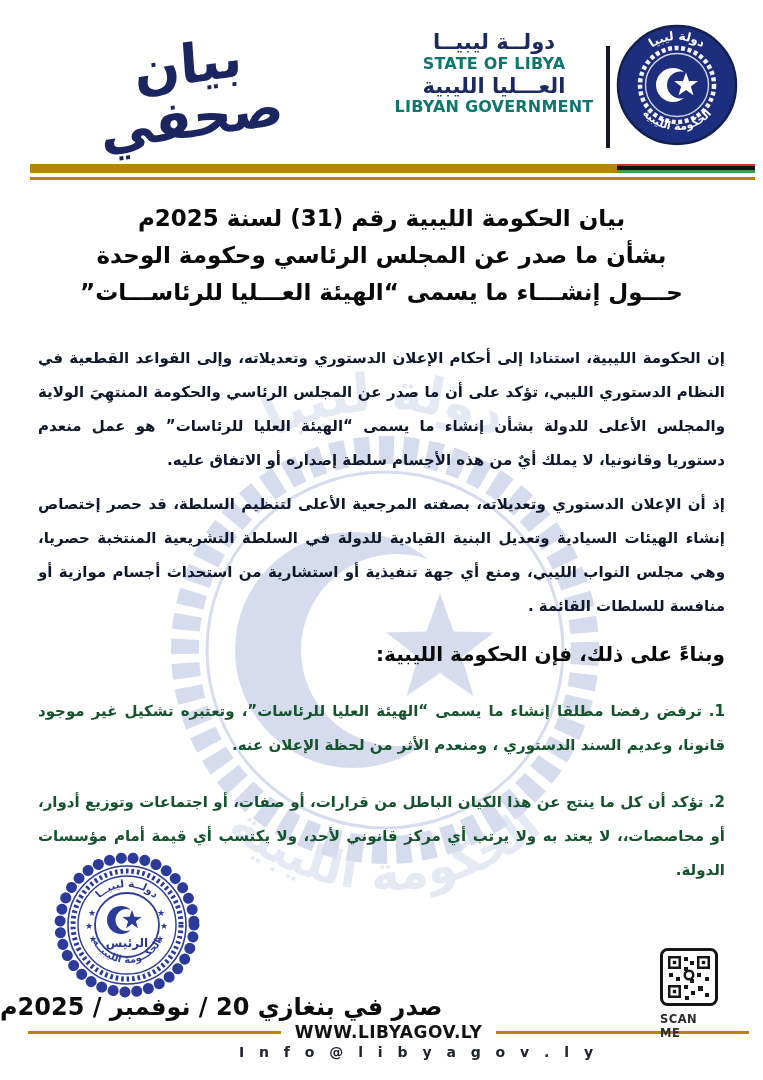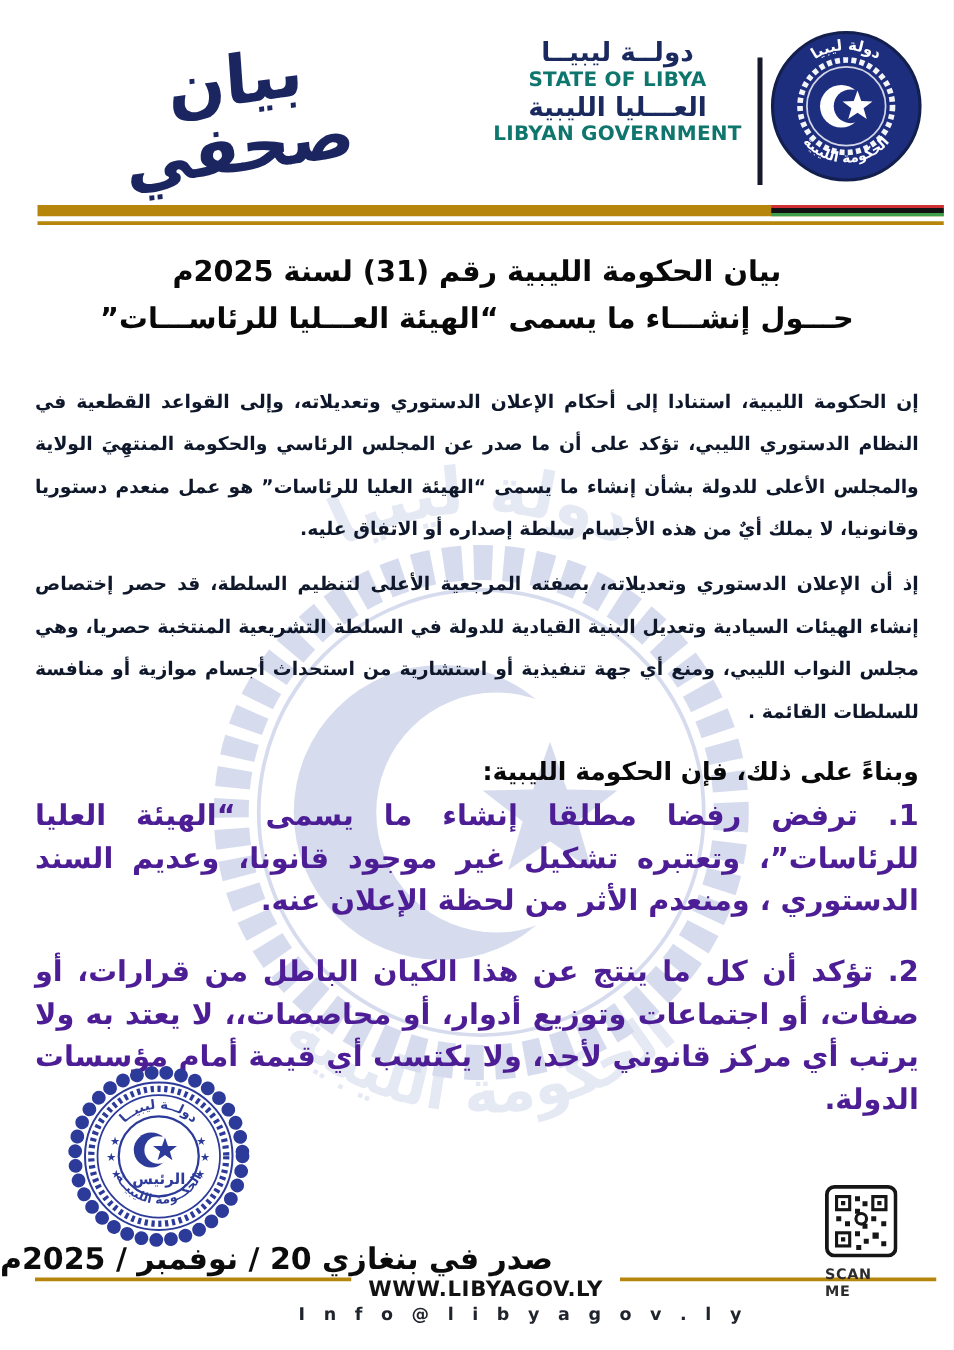--- a/index.html
+++ b/index.html
@@ -32,36 +32,36 @@
   .divider{margin-top:4px;}
   .bar{position:relative;height:9px;background:#b5860b;margin:0 8px 0 30px;}
   .bar .flag{
     position:absolute;right:0;top:0;width:19%;height:100%;
     background:linear-gradient(to bottom,#d03033 0 24%,#121212 24% 72%,#3f9e4b 72% 100%);
   }
   .thin{height:3px;background:#b5860b;margin:4px 8px 0 30px;}
   
   .watermark{position:absolute;left:95px;top:360px;z-index:0;opacity:.5;}
   
-  main{position:relative;z-index:1;padding:0 28px;direction:rtl;}
+  main{position:relative;z-index:1;padding:0 38px;direction:rtl;}
   .title{margin:20px 6px 0;text-align:center;font-weight:bold;color:#090909;
          font-size:23px;line-height:37px;}
   .para{font-size:15px;font-weight:bold;color:#0f172a;line-height:34px;
         text-align:justify;margin:0;}
   .p1{margin-top:30px;}
   .p2{margin-top:10px;}
   .therefore{margin-top:14px;font-size:20px;font-weight:bold;color:#090909;line-height:34px;}
-  .item{font-size:23px;font-weight:bold;color:#4c1d95;line-height:34px;
-        text-align:justify;margin-top:2px;}
+  .item{font-size:15px;font-weight:bold;color:#14532d;line-height:34px;
+        text-align:justify;margin-top:23px;}
   
   .stamp{position:absolute;left:52px;top:850px;z-index:2;}
   
   .dateline{position:absolute;left:0;top:993px;width:100%;text-align:left;
             font-size:24px;font-weight:bold;color:#0c0c0c;direction:rtl;z-index:2;}
-  .wwwrow{position:absolute;left:28px;right:14px;top:1022px;display:flex;z-index:2;}
+  .wwwrow{position:absolute;left:28px;right:14px;top:1022px;display:flex;align-items:center;z-index:2;}
   .goldline{flex:1;height:3px;background:#b5860b;}
   .www{margin:0 14px;font-size:17px;font-weight:800;color:#121212;letter-spacing:.5px;
        font-family:"DejaVu Sans",sans-serif;}
   .email{position:absolute;left:0;top:1044px;width:100%;text-align:center;
          font-size:14px;font-weight:bold;color:#20242c;letter-spacing:5px;z-index:2;margin-left:37px;}
   .qrbox{position:absolute;left:660px;top:948px;width:60px;text-align:left;z-index:2;}
   .scanme{font-size:11.5px;color:#2c2c2c;margin-top:2px;letter-spacing:.5px;font-weight:bold;}
 </style>
 </head>
 <body>
@@ -125,20 +125,21 @@
     <circle cx="258" cy="290" r="118" fill="#aebadd"></circle>
     <circle cx="302" cy="290" r="96" fill="#ffffff"></circle>
     <g transform="translate(345,290) scale(1.35)" fill="#aebadd">
       <polygon points="0,-42 10,-13.7 39.9,-13 16.2,5.3 24.7,34 0,17 -24.7,34 -16.2,5.3 -39.9,-13 -10,-13.7"></polygon>
     </g>
   </svg>
 
   <main>
     <div class="title">
       <div>بيان الحكومة الليبية رقم (31) لسنة 2025م</div>
+      <div>بشأن ما صدر عن المجلس الرئاسي وحكومة الوحدة</div>
       <div>حـــول إنشـــاء ما يسمى “الهيئة العـــليا للرئاســـات”</div>
     </div>
 
     <p class="para p1">إن الحكومة الليبية، استنادا إلى أحكام الإعلان الدستوري وتعديلاته، وإلى القواعد القطعية في النظام الدستوري الليبي، تؤكد على أن ما صدر عن المجلس الرئاسي والحكومة المنتهِيَ الولاية والمجلس الأعلى للدولة بشأن إنشاء ما يسمى “الهيئة العليا للرئاسات” هو عمل منعدم دستوريا وقانونيا، لا يملك أيٌ من هذه الأجسام سلطة إصداره أو الاتفاق عليه.</p>
     <p class="para p2">إذ أن الإعلان الدستوري وتعديلاته، بصفته المرجعية الأعلى لتنظيم السلطة، قد حصر إختصاص إنشاء الهيئات السيادية وتعديل البنية القيادية للدولة في السلطة التشريعية المنتخبة حصريا، وهي مجلس النواب الليبي، ومنع أي جهة تنفيذية أو استشارية من استحداث أجسام موازية أو منافسة للسلطات القائمة .</p>
 
     <div class="therefore">وبناءً على ذلك، فإن الحكومة الليبية:</div>
 
     <p class="item">1. ترفض رفضا مطلقا إنشاء ما يسمى “الهيئة العليا للرئاسات”، وتعتبره تشكيل غير موجود قانونا، وعديم السند الدستوري ، ومنعدم الأثر من لحظة الإعلان عنه.</p>
     <p class="item">2. تؤكد أن كل ما ينتج عن هذا الكيان الباطل من قرارات، أو صفات، أو اجتماعات وتوزيع أدوار، أو محاصصات،، لا يعتد به ولا يرتب أي مركز قانوني لأحد، ولا يكتسب أي قيمة أمام مؤسسات الدولة.</p>

